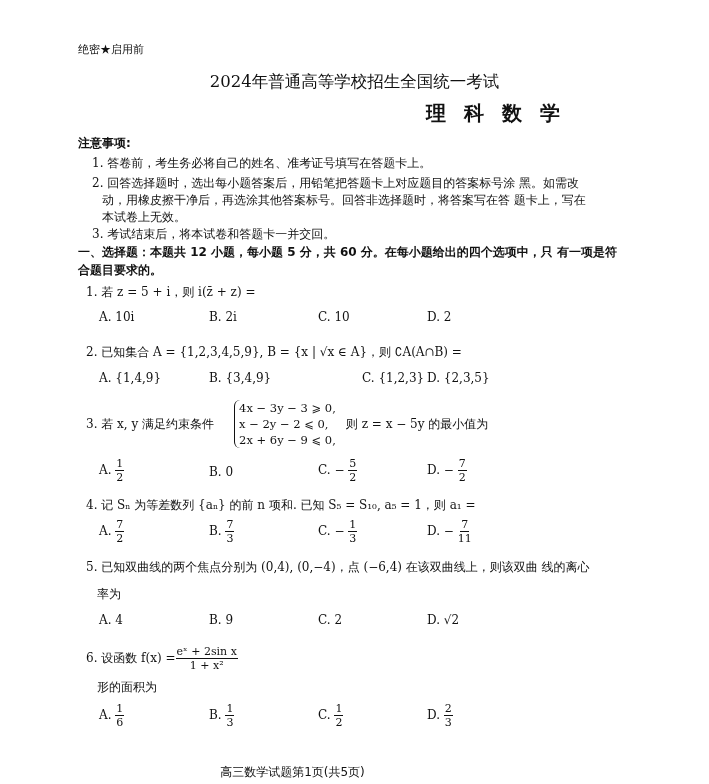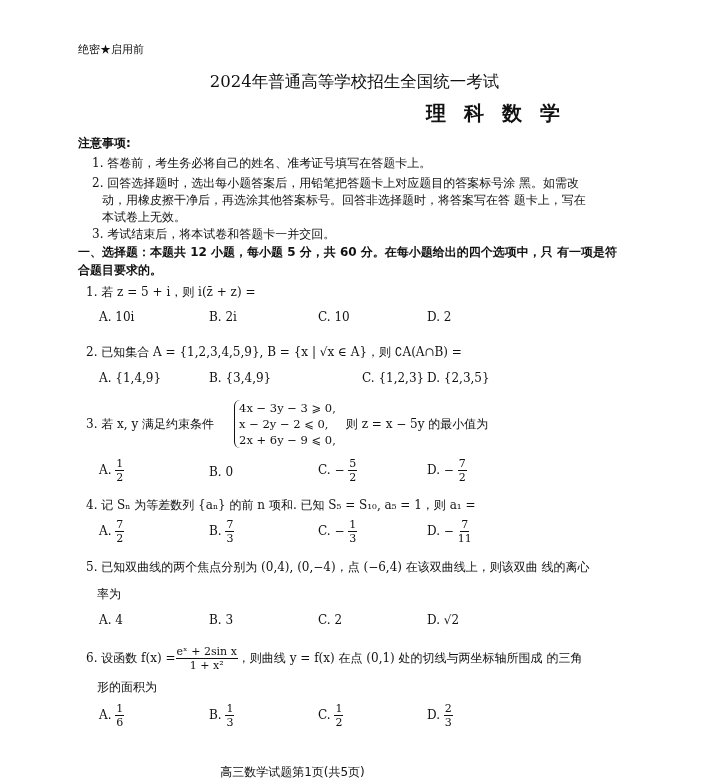--- a/index.html
+++ b/index.html
@@ -111,31 +111,30 @@
   <span>−</span>
   <span class="frac">
       <span class="num">7</span>
       <span class="den">11</span>
     </span>
 </div>
 
 <div class="abs q" style="top:559px;">5. 已知双曲线的两个焦点分别为 (0,4), (0,−4)，点 (−6,4) 在该双曲线上，则该双曲 线的离心</div>
 <div class="abs q" style="left:97px; top:586px;">率为</div>
 <div class="abs opt" style="left:99px; top:613px;">A. 4</div>
-<div class="abs opt" style="left:209px; top:613px;">B. 3</div>
+<div class="abs opt" style="left:209px; top:613px;">B. 9</div>
 <div class="abs opt" style="left:318px; top:613px;">C. 2</div>
 <div class="abs opt" style="left:427px; top:613px;">D. √2</div>
 
 <div class="abs q" style="top:646px; display:flex; align-items:center; gap:0;">
   <span>6. 设函数 f(x) =</span>
   <span class="frac">
       <span class="num">eˣ + 2sin x</span>
       <span class="den">1 + x²</span>
     </span>
-  <span>，则曲线 y = f(x) 在点 (0,1) 处的切线与两坐标轴所围成 的三角</span>
 </div>
 <div class="abs q" style="left:97px; top:679px;">形的面积为</div>
 <div class="abs opt" style="left:99px; top:703px;">
   <span>A.</span>
   <span class="frac">
       <span class="num">1</span>
       <span class="den">6</span>
     </span>
 </div>
 <div class="abs opt" style="left:209px; top:703px;">

